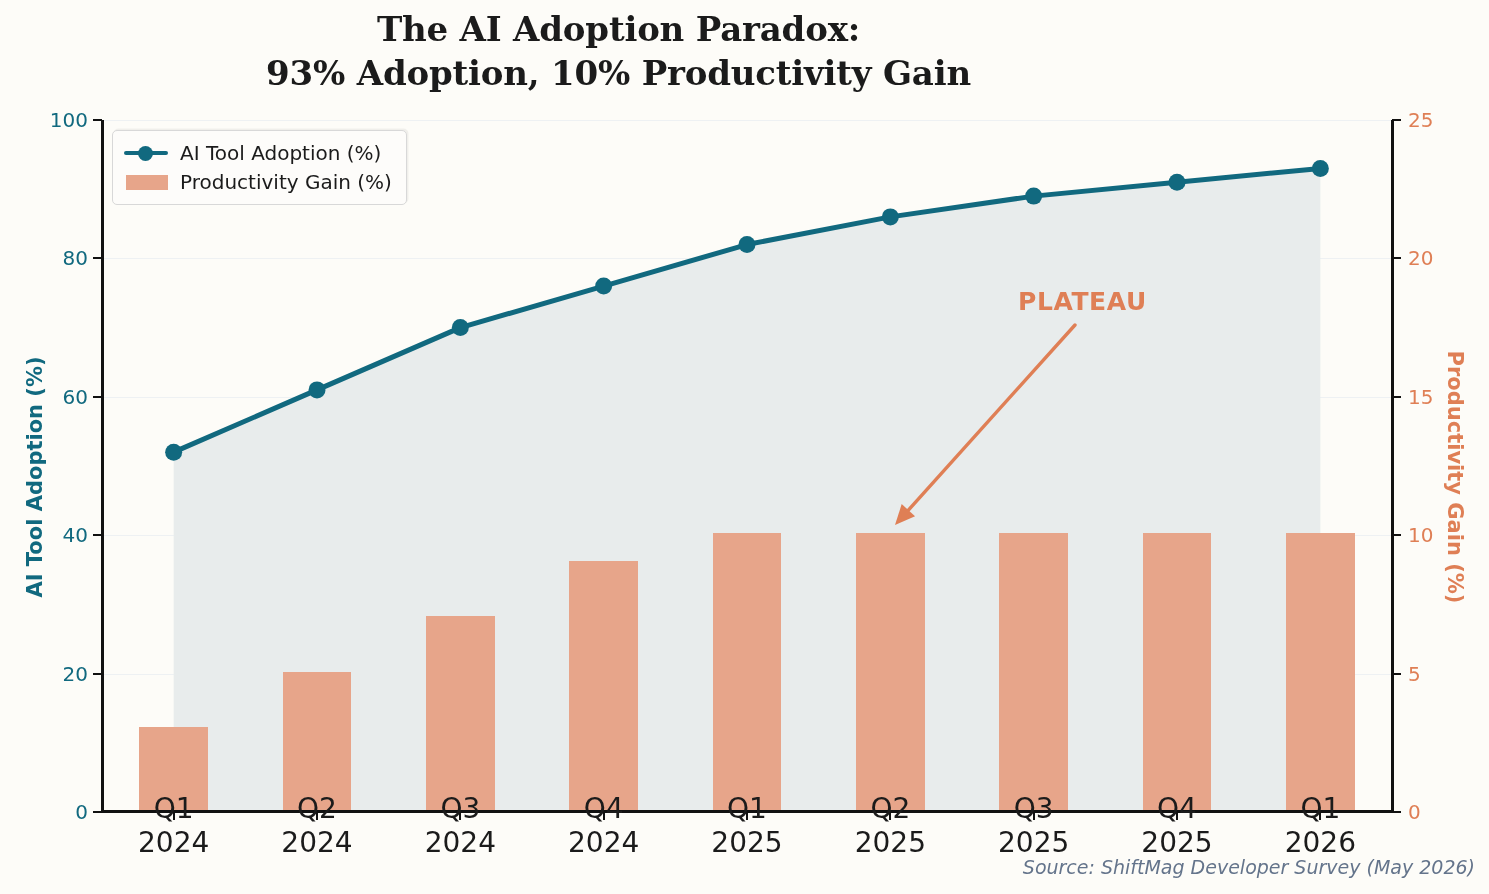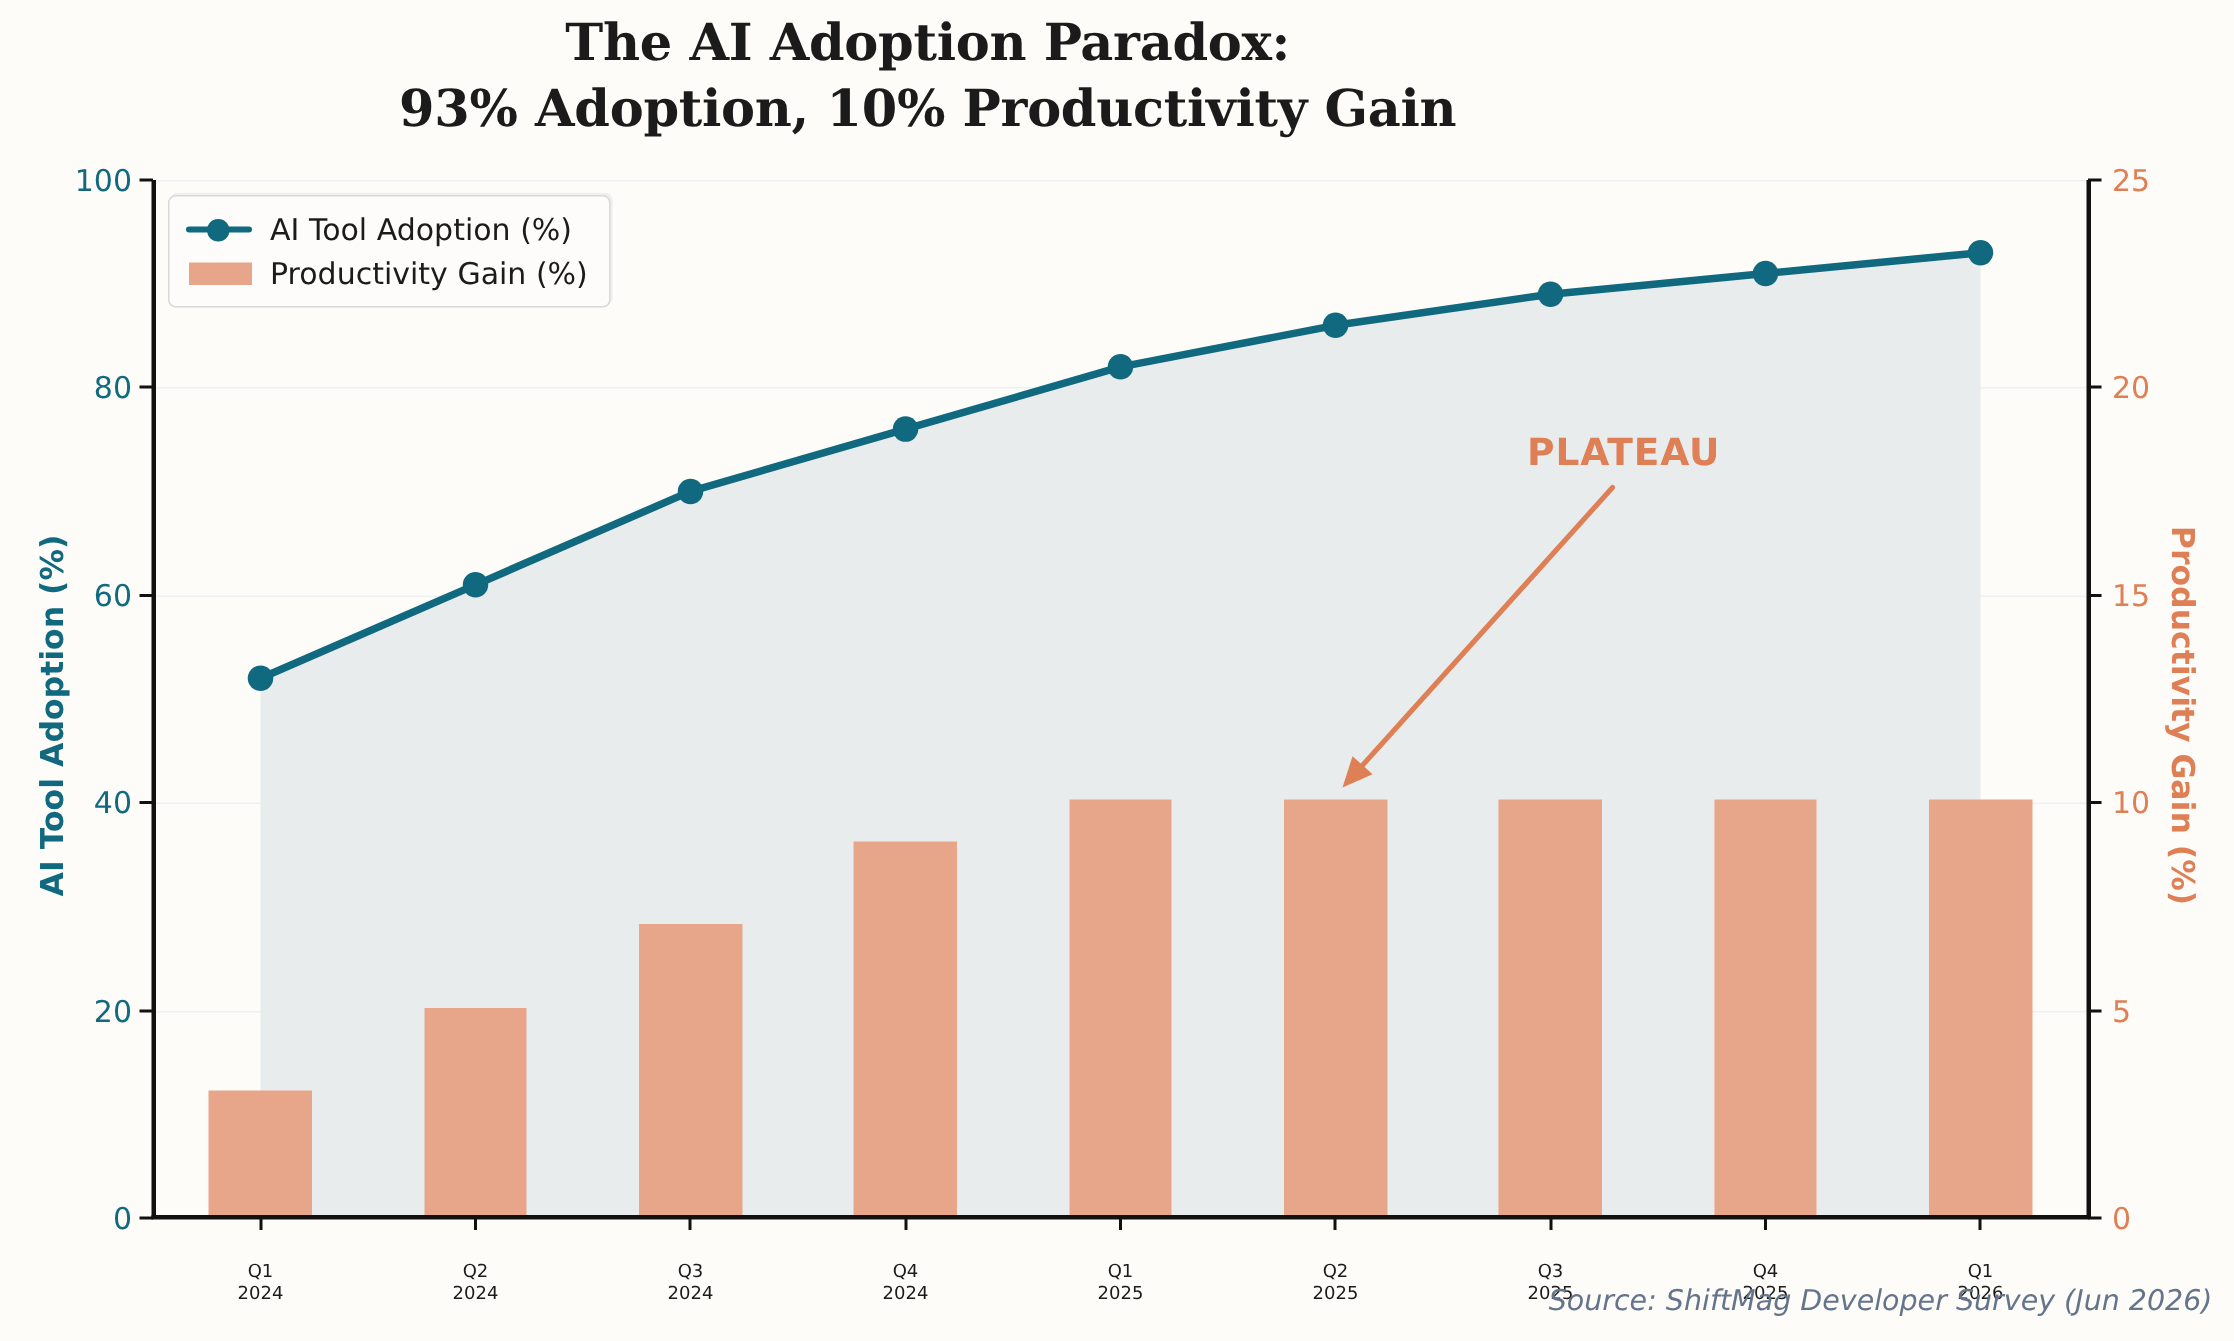--- a/index.html
+++ b/index.html
@@ -119,25 +119,25 @@
   }
   .xtick-mark {
     position: absolute;
     top: 691px;
     width: 2px;
     height: 9px;
     background: #111;
   }
   .xtick-label {
     position: absolute;
-    top: 720px;
+    top: 672px;
     width: 160px;
     margin-left: -80px;
     text-align: center;
-    font-size: 12px;
+    font-size: 28px;
     color: #1b1b1b;
     line-height: 1.22;
     white-space: pre-line;
   }
   
   .bar {
     position: absolute;
     background: #e7a58a;
     bottom: 2px;
   }
@@ -342,14 +342,14 @@
       <span class="legend-text">AI Tool Adoption (%)</span>
     </div>
     <div class="legend-row">
       <span class="legend-key">
         <span class="legend-patch"></span>
       </span>
       <span class="legend-text">Productivity Gain (%)</span>
     </div>
   </div>
 
-  <div id="source">Source: ShiftMag Developer Survey (Jun 2026)</div>
+  <div id="source">Source: ShiftMag Developer Survey (May 2026)</div>
 </div>
 
 </body></html>

